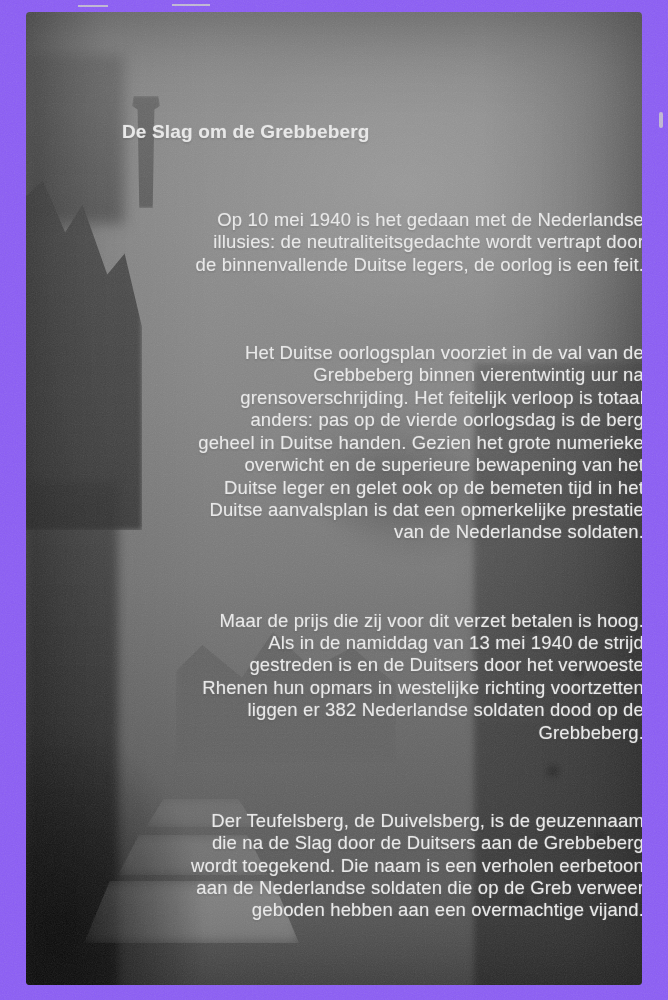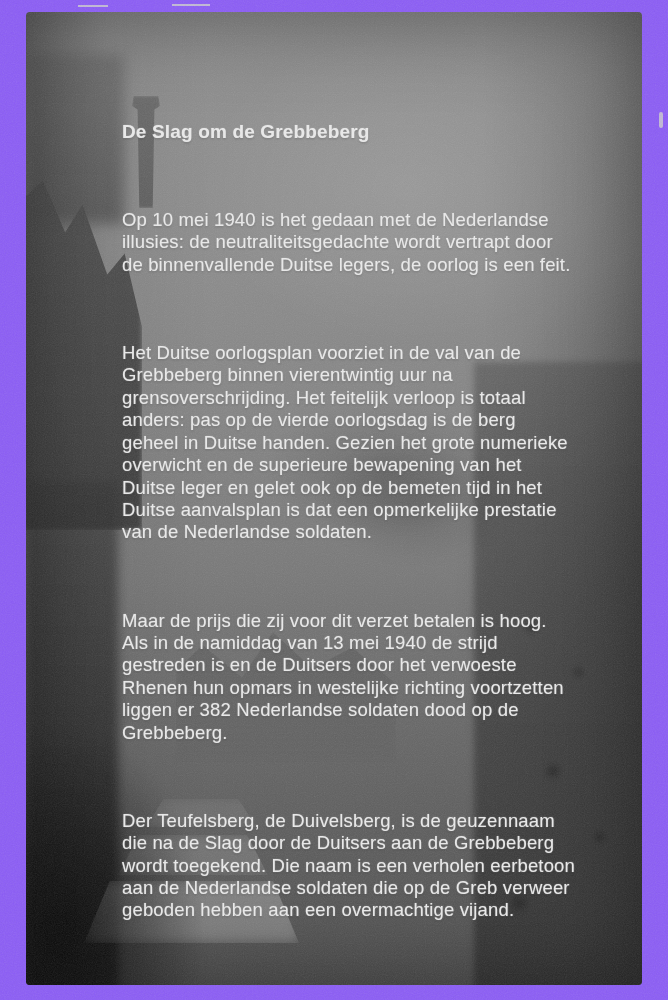--- a/index.html
+++ b/index.html
@@ -120,21 +120,21 @@
     white-space: pre;
     text-shadow: 0 0 1.5px rgba(230,230,230,0.55), 0 1px 2px rgba(0,0,0,0.25);
     z-index: 5;
   }
   .title {
     font-size: 19px;
     font-weight: bold;
     margin: 0 0 21px 0;
     line-height: 22.4px;
   }
-  .para { margin: 0 0 21px 0; }
+  .para { margin: 0 0 21px 0; text-align: right; }
 </style>
 </head>
 <body>
 
 <div class="frame">
   <div class="scratch s1"></div>
   <div class="scratch s2"></div>
   <div class="scratch s3"></div>
 
   <div class="photo">

